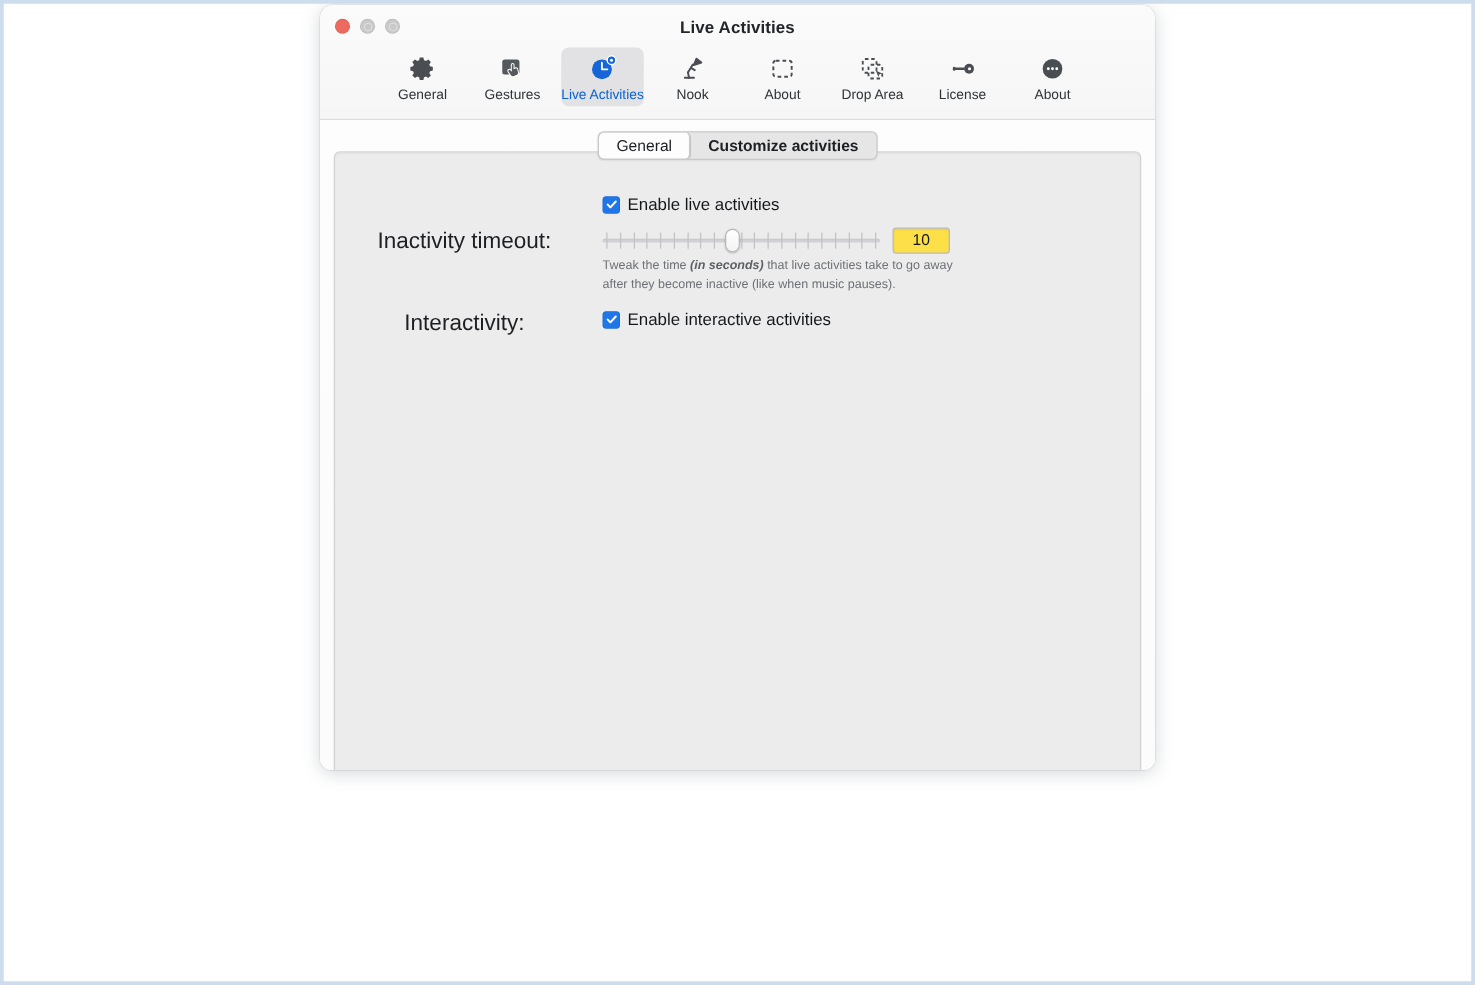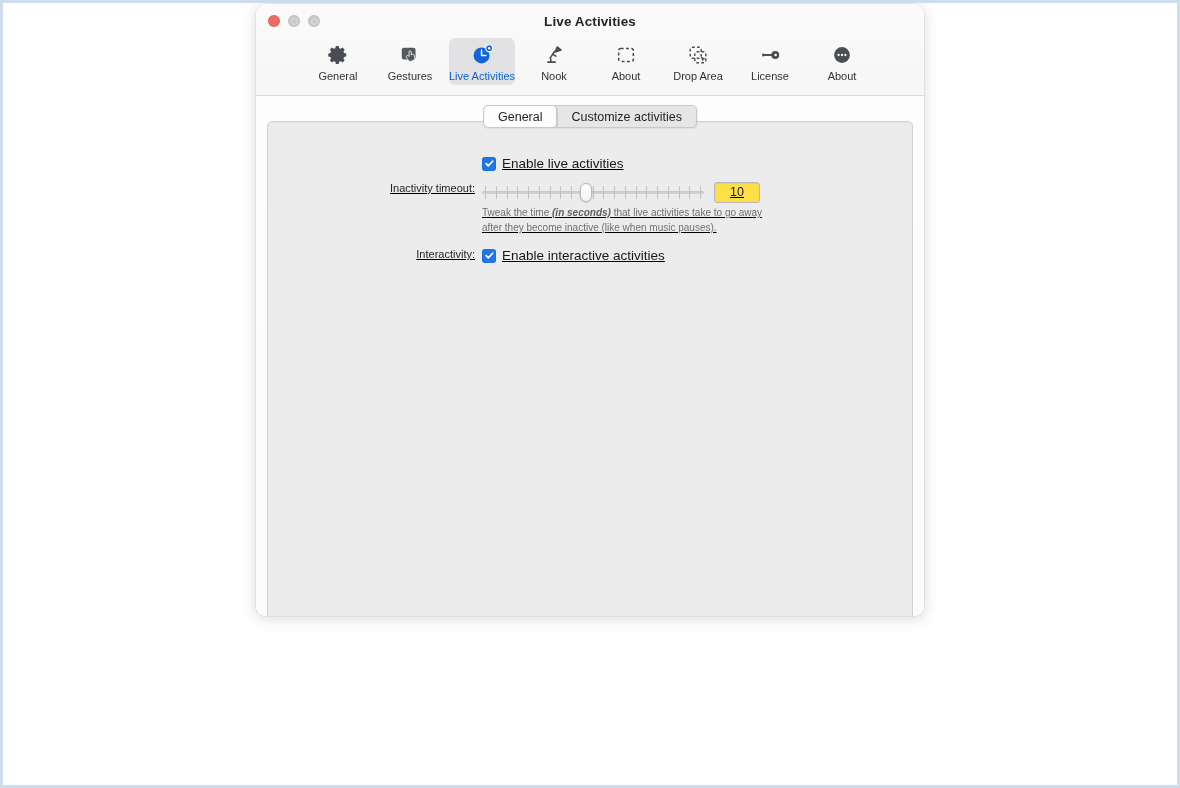--- a/index.html
+++ b/index.html
@@ -141,44 +141,43 @@
   .seg {
     font-size: 12.5px;
     color: #1d1f22;
     padding: 0 14px;
     display: flex;
     align-items: center;
     justify-content: center;
     cursor: default;
     border-right: 1px solid #c9c9cb;
   }
-  .seg:last-child { border-right: none; }
+  .seg:last-child { border-right: none; font-weight: bold; }
   .seg.active {
     background: #fdfdfd;
     border-radius: 4px;
     box-shadow: 0 0 0 0.5px rgba(0,0,0,0.07), 0 0.5px 1px rgba(0,0,0,0.10);
   }
 
   
   .form {
     position: absolute;
     left: 0; top: 0; right: 0;
     padding: 33px 0 0 0;
   }
 
   .row {
     display: flex;
     align-items: flex-start;
     margin-bottom: 0;
-    text-decoration: underline;
   }
   .row-label {
     width: 214px;
-    text-align: right;
-    font-size: 11px;
+    text-align: center;
+    font-size: 18px;
     color: #1d1f22;
     padding-right: 7px;
     padding-top: 1px;
   }
   .row-field { flex: 1; }
 
   
   .cb-line {
     display: flex;
     align-items: center;

